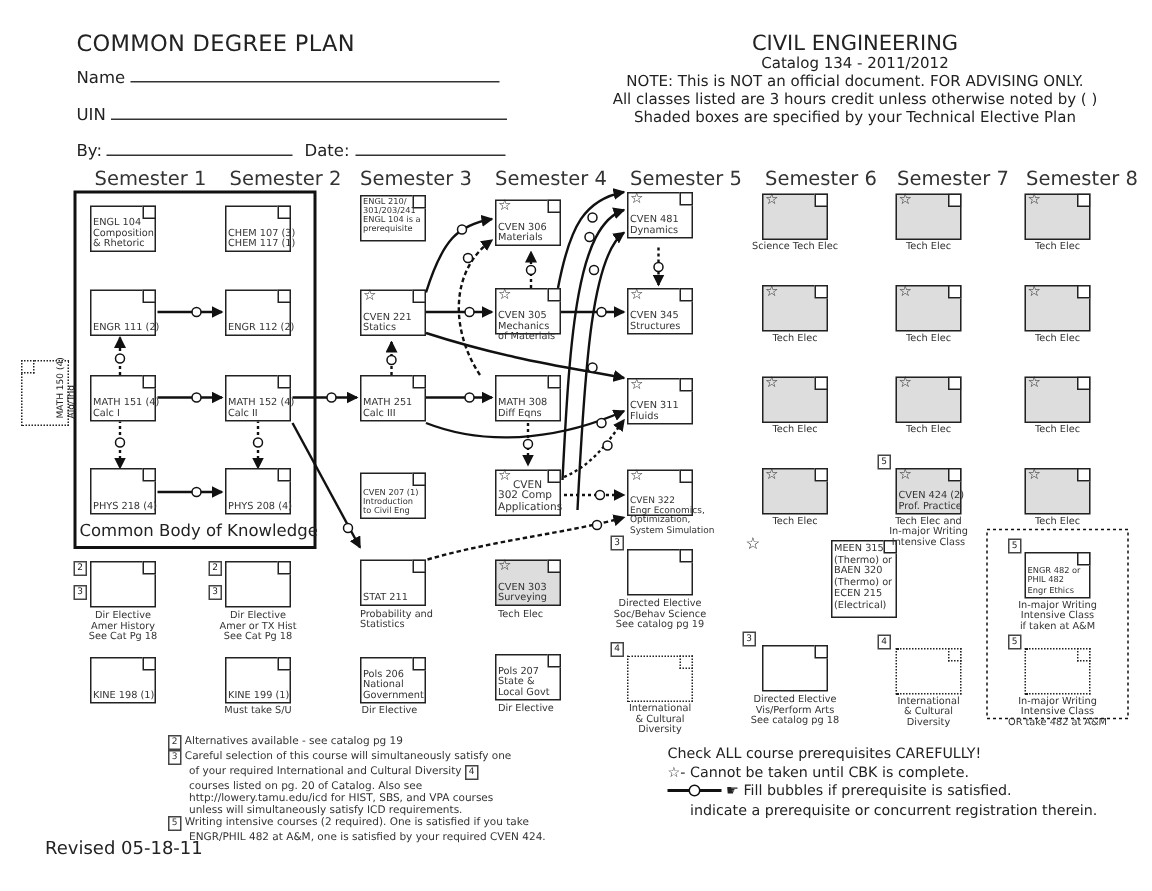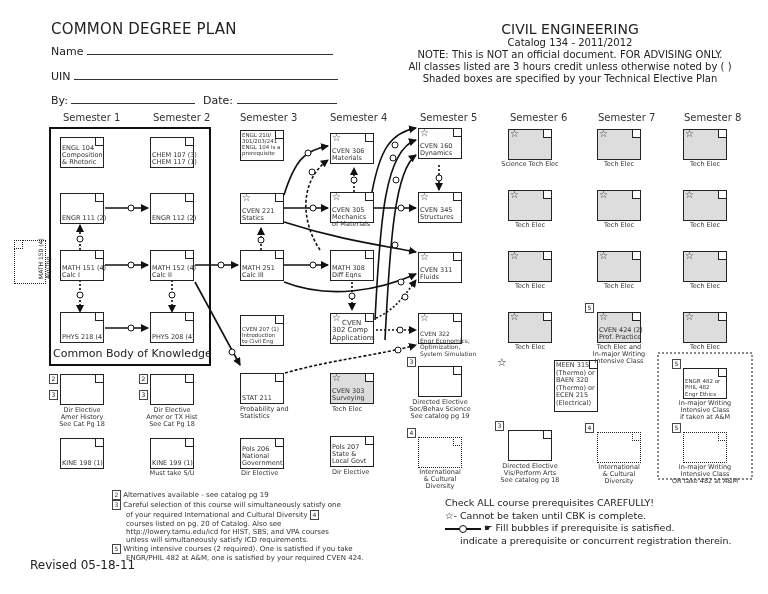--- a/index.html
+++ b/index.html
@@ -4,21 +4,21 @@
 <style>
   html,body{margin:0;padding:0;background:#fff;}
   body{width:768px;height:594px;position:relative;overflow:hidden;font-family:"DejaVu Sans",sans-serif;color:#222;}
   .abs{position:absolute;}
   .title-left{left:51px;top:20px;font-size:15px;letter-spacing:0.2px;}
   .form-line{font-size:11px;}
   .uline{display:inline-block;border-bottom:1px solid #333;height:10px;vertical-align:baseline;}
   .header-right{left:360px;top:22px;width:420px;text-align:center;}
   .hr-title{font-size:14px;line-height:15px;}
   .hr-line{font-size:10px;line-height:12px;}
-  .sem{font-size:10px;color:#333;top:112px;}
+  .sem{font-size:13px;color:#333;top:112px;}
   .box{position:absolute;width:44px;height:31px;border:1px solid #222;background:#fff;box-sizing:border-box;}
   .box.shaded{background:#ddd;}
   .box.dotted{border:1px dotted #222;}
   .box .corner{position:absolute;right:-1px;top:-1px;width:9px;height:9px;border:1px solid #222;background:#fff;box-sizing:border-box;}
   .box.dotted .corner{border:1px dotted #222;}
   .box .star{position:absolute;left:1px;top:-1px;font-size:10px;line-height:10px;}
   .box .txt{position:absolute;left:1px;bottom:1px;font-size:6.5px;line-height:7px;color:#333;white-space:nowrap;}
   .box .txt.top{top:1px;bottom:auto;}
   .cap{position:absolute;font-size:6.5px;line-height:7px;color:#333;text-align:center;width:80px;white-space:nowrap;}
   .note{position:absolute;font-size:6px;border:1px solid #444;width:7px;height:8px;line-height:8px;text-align:center;background:#fff;}
@@ -327,21 +327,21 @@
       <div>State &amp;</div>
       <div>Local Govt</div>
     </div>
   </div>
 <div class="cap" style="left:332px;top:469px;text-align:left;">Dir Elective</div>
 
 <div class="box" style="left:418px;top:128px;">
     <span class="star">☆</span>
     <span class="corner"></span>
     <div class="txt">
-      <div>CVEN 160</div>
+      <div>CVEN 481</div>
       <div>Dynamics</div>
     </div>
   </div>
 <div class="box" style="left:418px;top:192px;">
     <span class="star">☆</span>
     <span class="corner"></span>
     <div class="txt">
       <div>CVEN 345</div>
       <div>Structures</div>
     </div>

